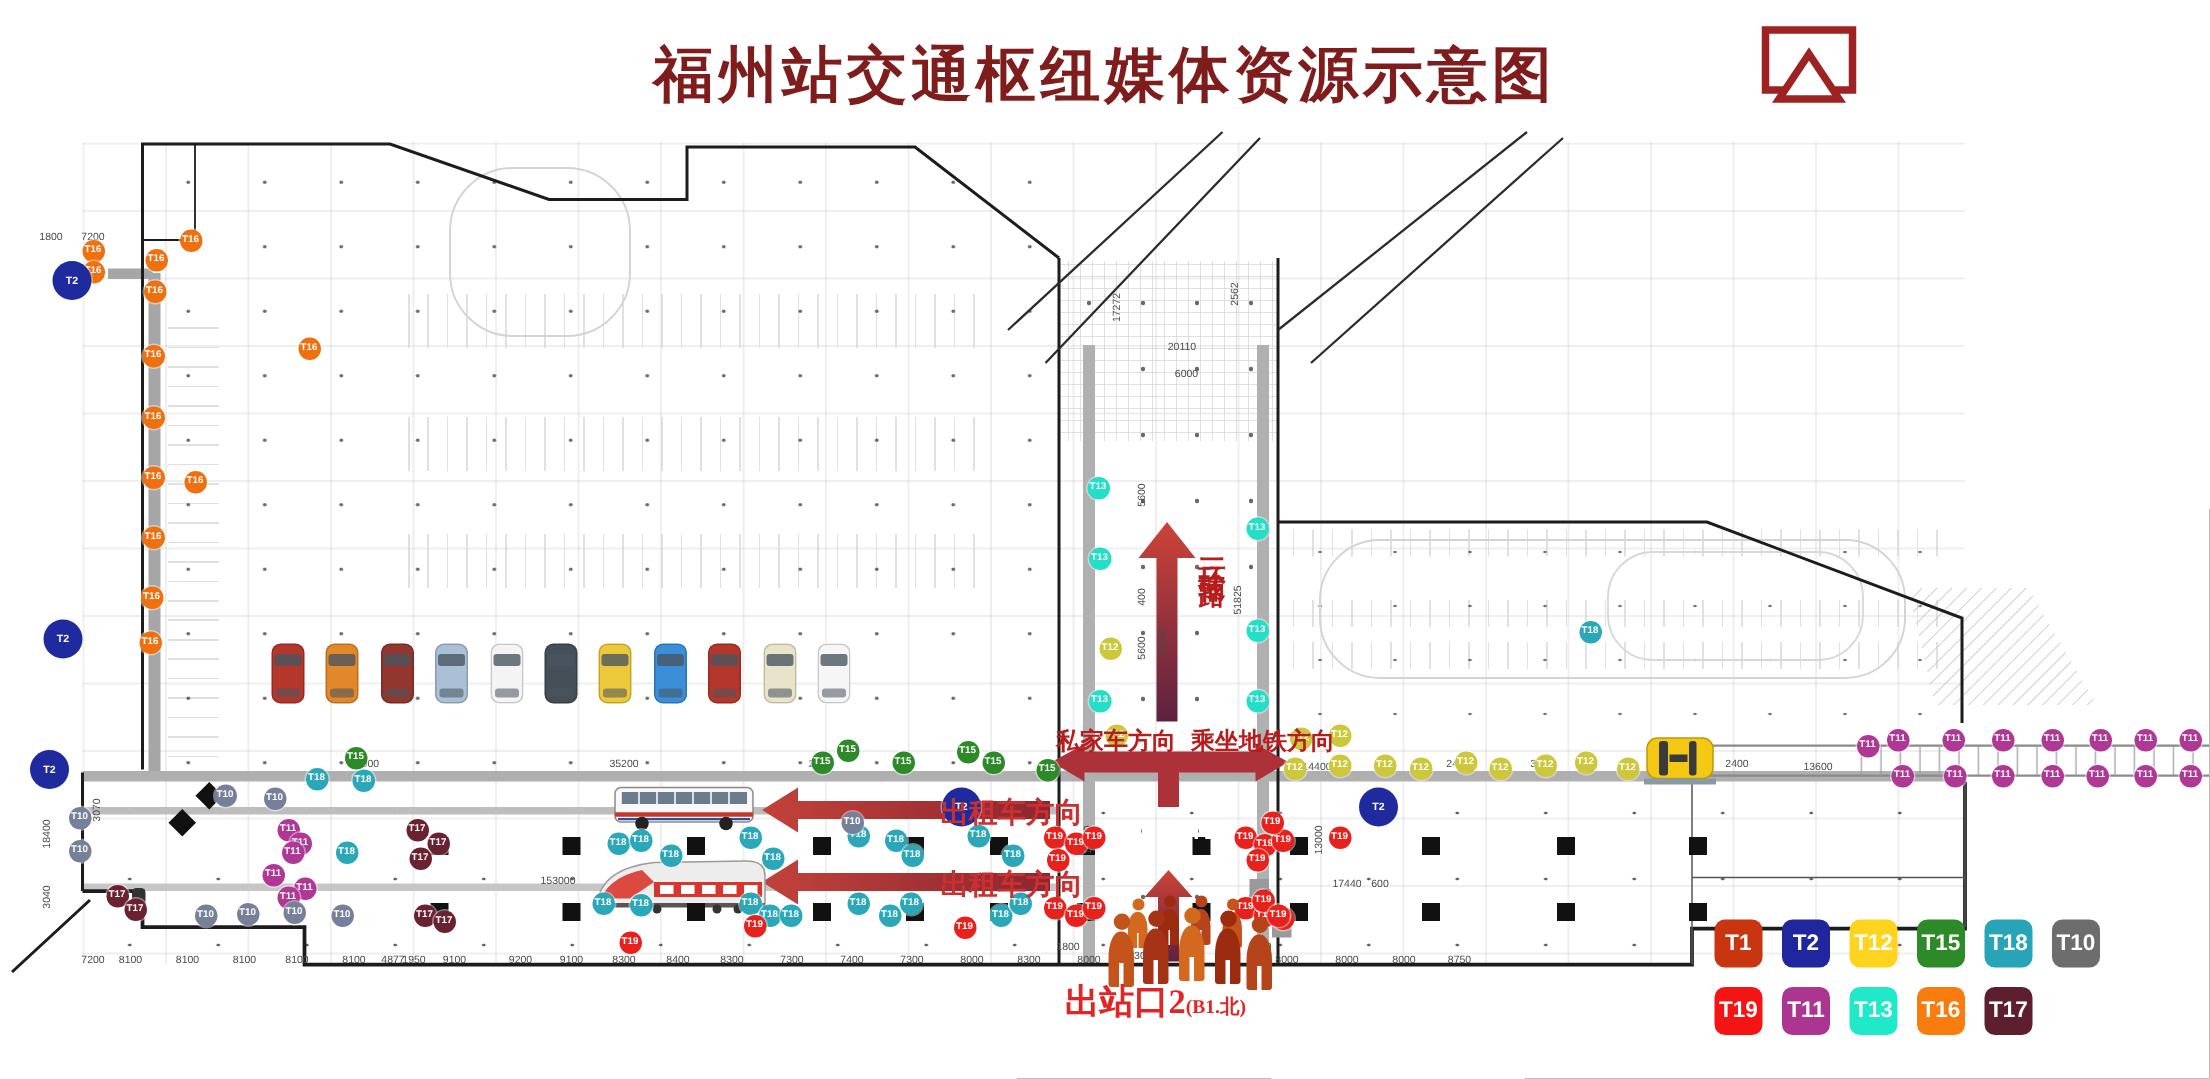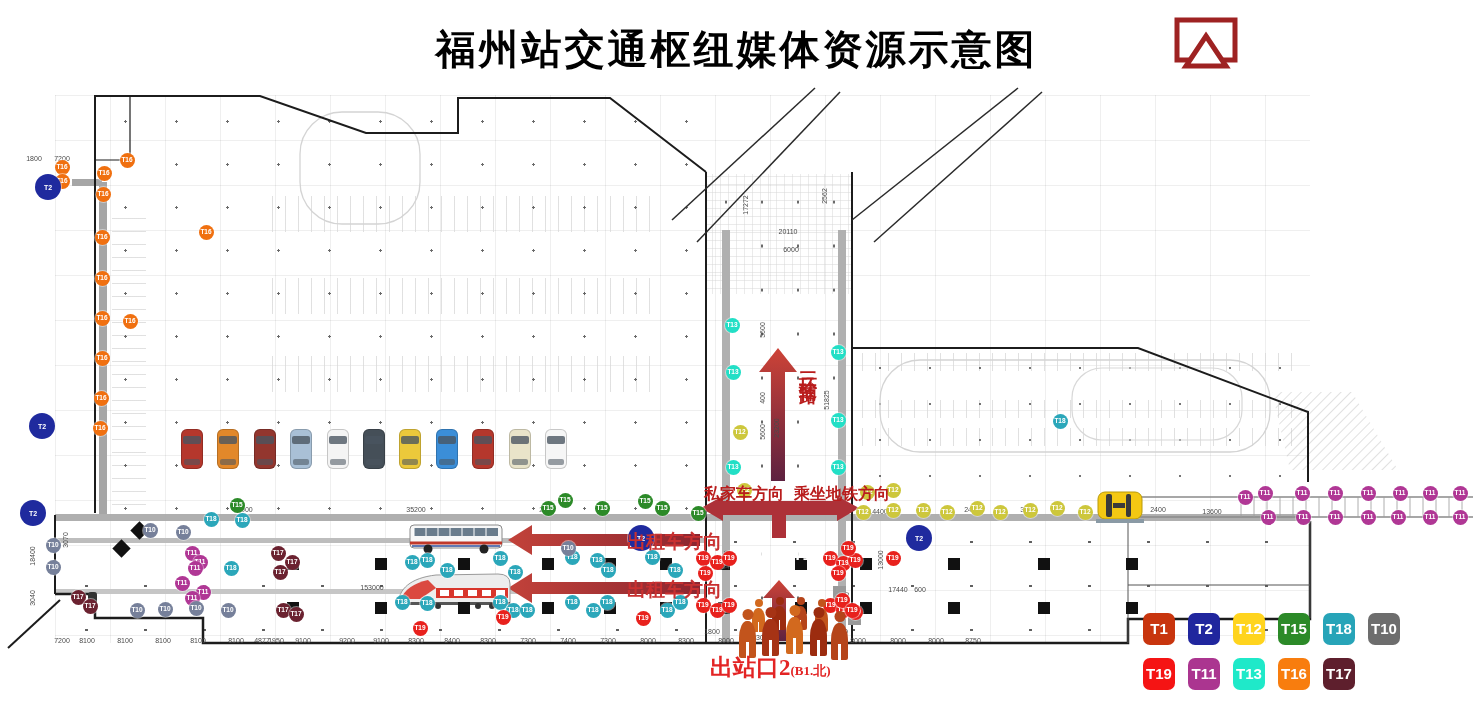--- a/index.html
+++ b/index.html
@@ -1,21 +1,21 @@
 <!DOCTYPE html>
 <html><head>
 <meta charset="utf-8">
 <style>
   html,body{margin:0;padding:0;background:#888;}
   #canvas{position:relative;width:1473px;height:719px;background:#fff;overflow:hidden;
           font-family:"Liberation Sans",sans-serif;}
   
   #title{position:absolute;left:50%;top:22px;transform:translateX(-50%);z-index:9;
          font-family:Liberation Sans, sans-serif;font-weight:bold;font-size:40px;
-         letter-spacing:3px;color:#000000;white-space:nowrap;}
+         letter-spacing:3px;color:#7f1d1d;white-space:nowrap;}
   #cast-icon{position:absolute;left:1172px;top:16px;z-index:9;}
   
   .dots{position:absolute;z-index:1;background-image:radial-gradient(#2a2a2a 1.2px,transparent 1.45px);}
   .grid{position:absolute;z-index:0;background-image:
         linear-gradient(#00000010 1px,transparent 1px),
         linear-gradient(90deg,#00000010 1px,transparent 1px);}
   .stripes-v{position:absolute;z-index:0;opacity:.8;background-image:
         repeating-linear-gradient(90deg,#d9d9d9 0 1px,transparent 1px 13px);}
   .stripes-h{position:absolute;z-index:0;opacity:.8;background-image:
         repeating-linear-gradient(0deg,#d9d9d9 0 1px,transparent 1px 13px);}

